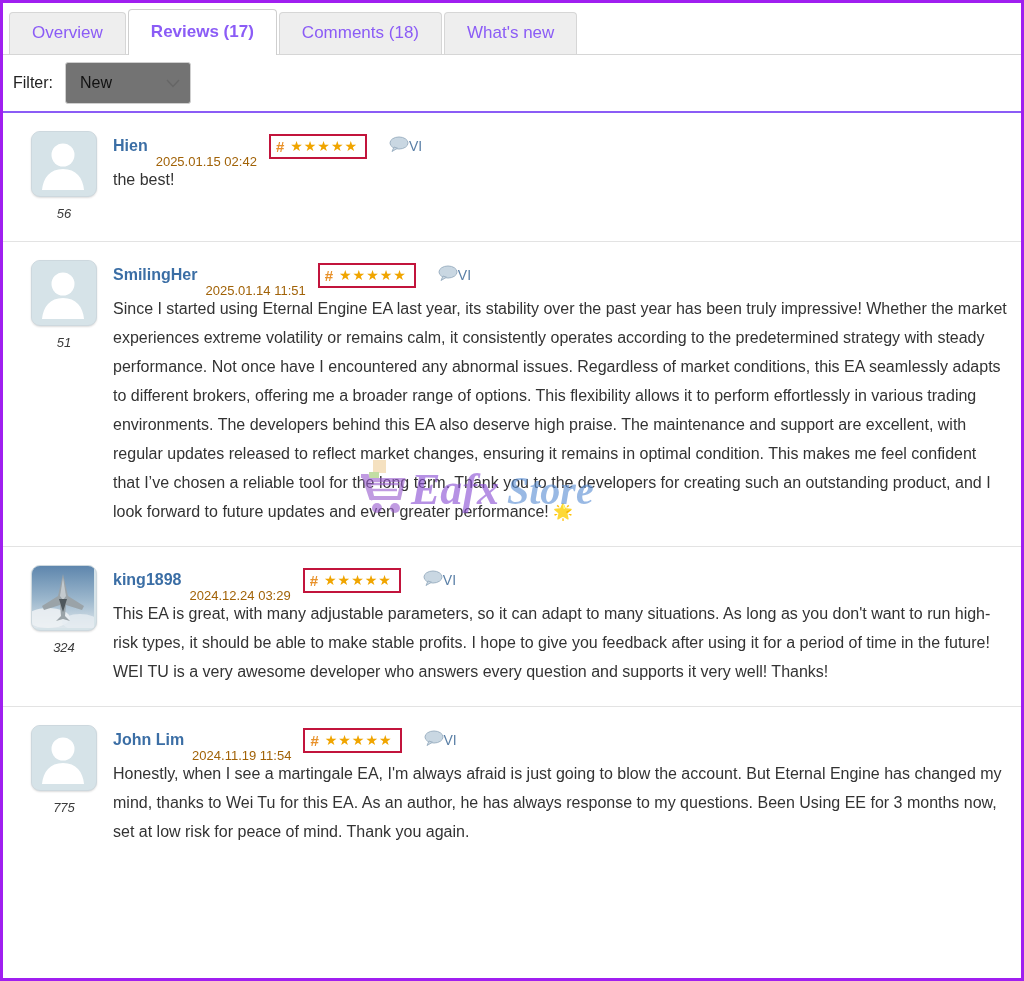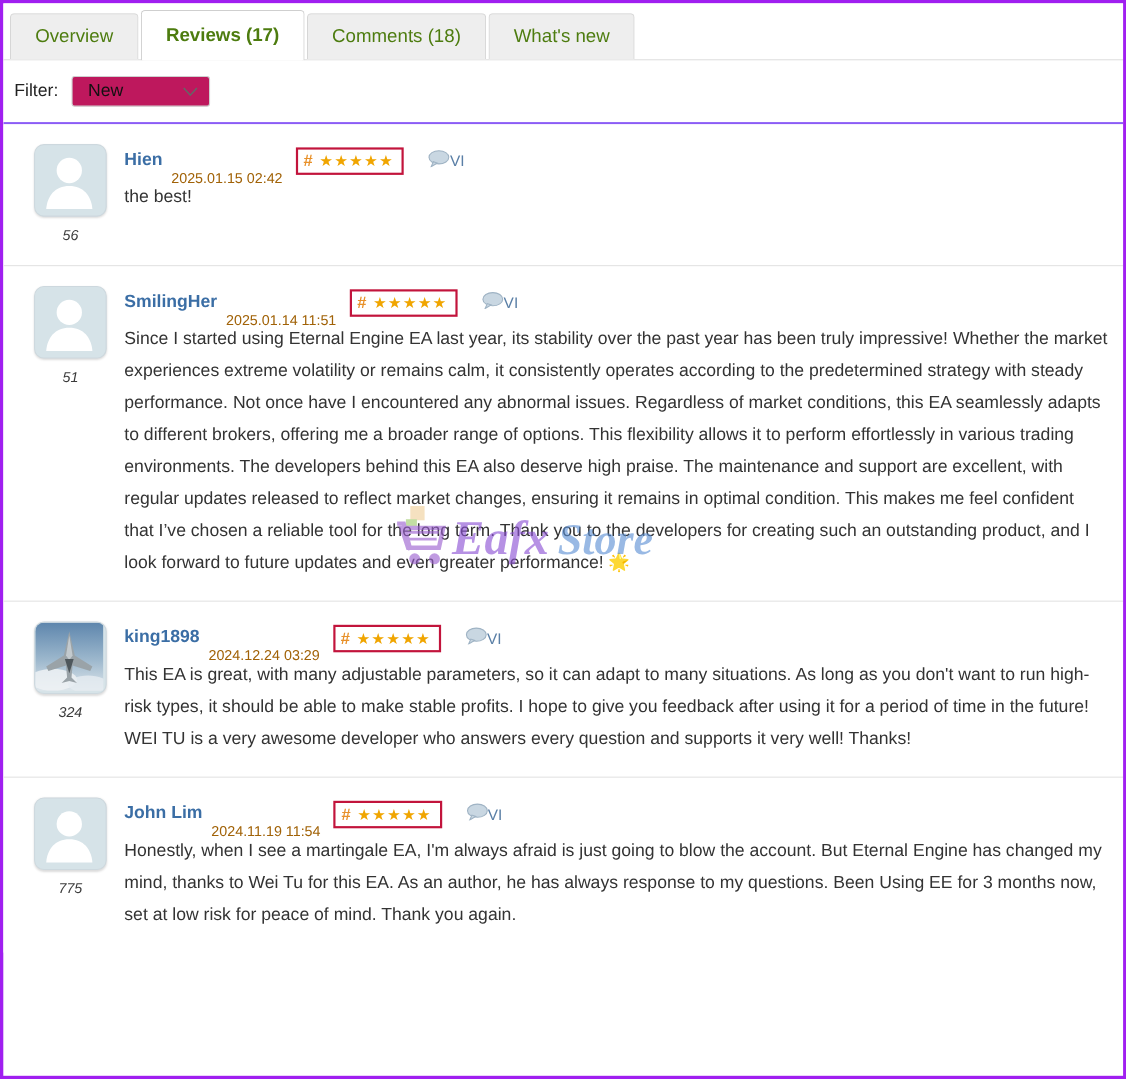--- a/index.html
+++ b/index.html
@@ -34,21 +34,21 @@
     border-bottom: 1px solid #d6d6d6;
     background: #ffffff;
   }
   .tab {
     box-sizing: border-box;
     height: 42px;
     line-height: 40px;
     padding: 0 22px;
     margin-right: 2px;
     font-size: 17px;
-    color: #4d7c0f;
+    color: #8b5cf6;
     background: #eeeeee;
     border: 1px solid #d6d6d6;
     border-bottom: none;
     border-radius: 4px 4px 0 0;
     white-space: nowrap;
     cursor: pointer;
     position: relative;
     margin-top: 36px;
   }
   .tab.active {
@@ -71,24 +71,24 @@
     background: #ffffff;
   }
   .filter-label {
     font-size: 16px;
     color: #222222;
     margin-right: 12px;
   }
   .filter-select {
     box-sizing: border-box;
     width: 126px;
-    height: 28px;
+    height: 42px;
     border: 1px solid #cfcfcf;
     border-radius: 3px;
-    background: #be185d;
+    background: #737373;
     display: flex;
     align-items: center;
     justify-content: space-between;
     padding: 0 10px 0 14px;
     cursor: pointer;
   }
   .filter-value {
     font-size: 16px;
     color: #111111;
   }

